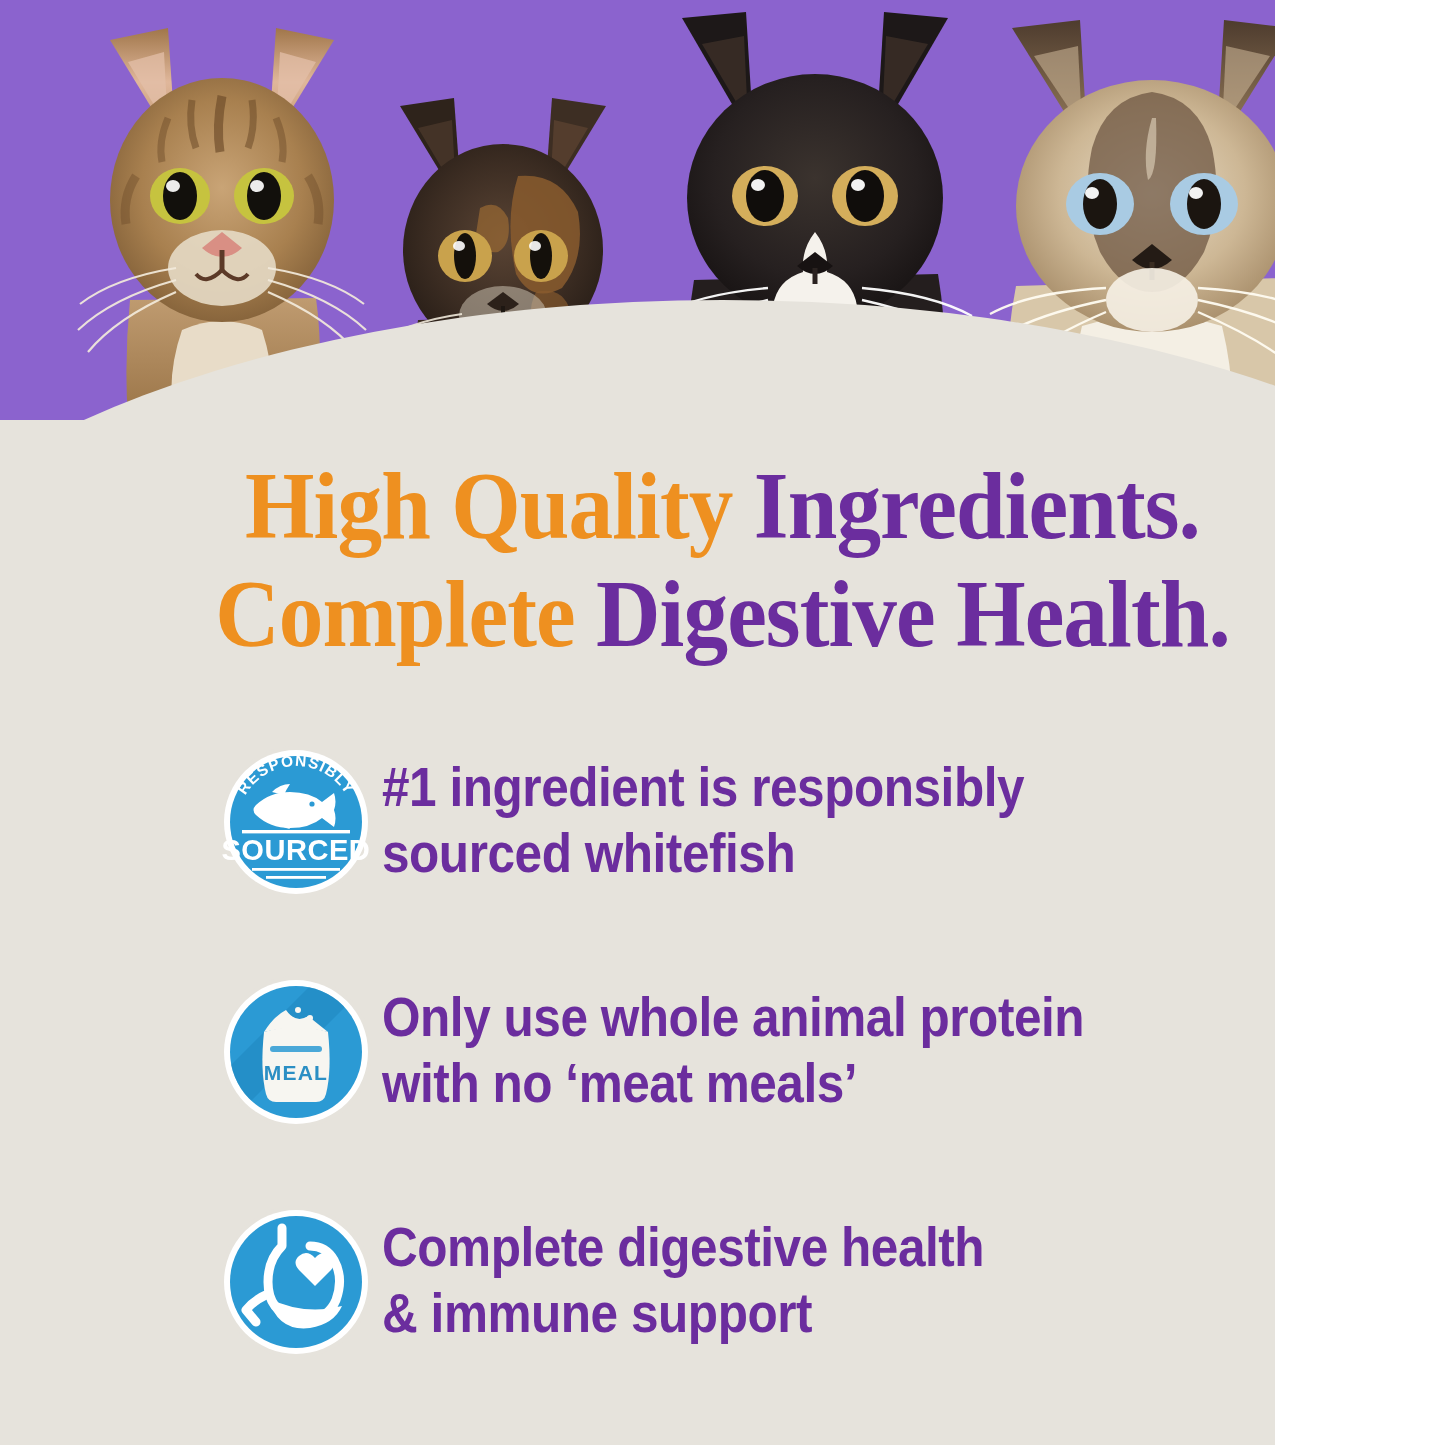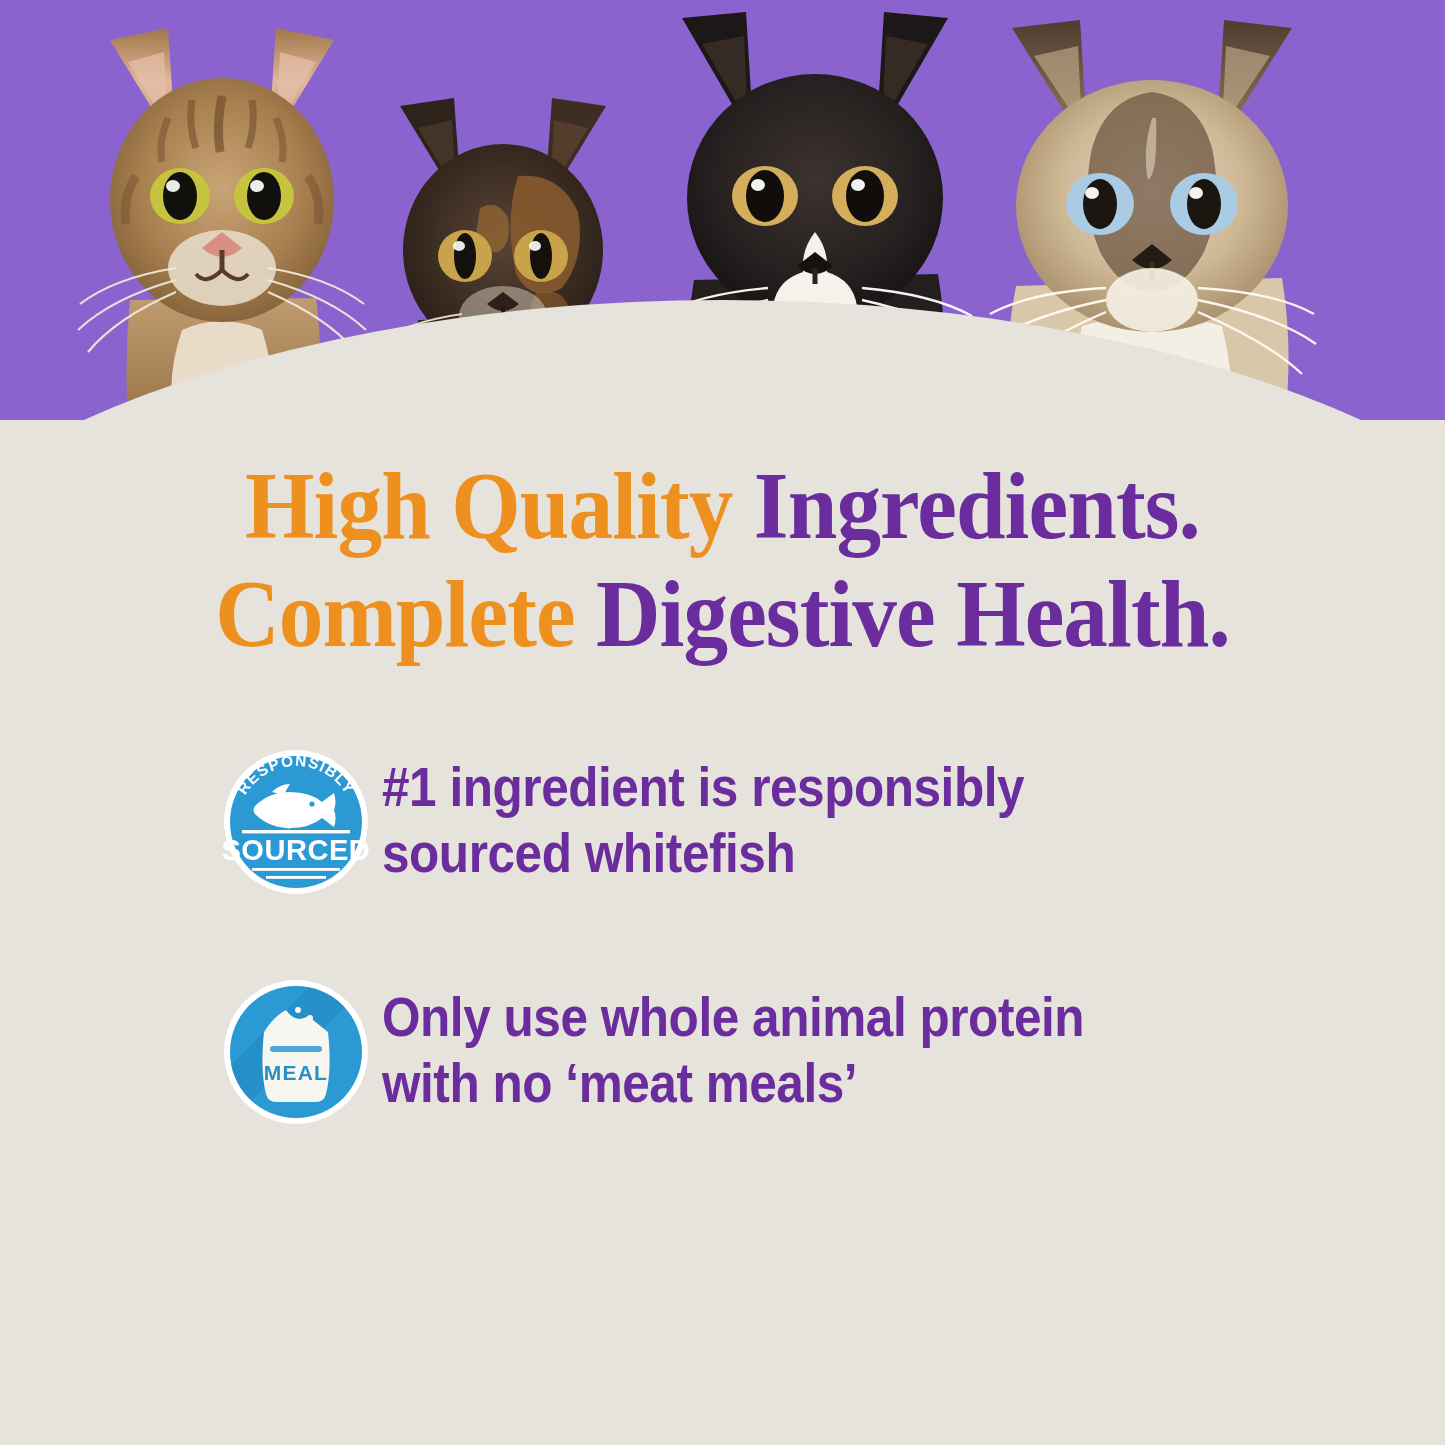--- a/index.html
+++ b/index.html
@@ -2,21 +2,21 @@
 <html><head>
 <meta charset="utf-8">
 <style>
   html, body {
     margin: 0;
     padding: 0;
     background: #ffffff;
   }
   #page {
     position: relative;
-    width: 1445px;
+    width: 1275px;
     height: 1445px;
     overflow: hidden;
     background: #E6E3DC;
     font-family: "Liberation Sans", sans-serif;
   }
 
   
   #hero {
     position: absolute;
     left: 0; top: 0;
@@ -358,14 +358,32 @@
           <circle cx="94" cy="46" r="3"></circle>
         </g>
         <rect x="54" y="74" width="52" height="6" rx="3" fill="#2B9AD4" opacity="0.85"></rect>
         <text x="80" y="108" text-anchor="middle" font-family="'Liberation Sans', sans-serif" font-size="21" font-weight="bold" fill="#2B8FC4" letter-spacing="1.2">MEAL</text>
       </svg>
     </div>
     <div class="feature-text">Only use whole animal protein
 with no ‘meat meals’</div>
   </div>
 
+  <div class="feature-row" id="feature-2">
+    <div class="icon-wrap">
+      <svg width="160" height="160" viewBox="0 0 160 160">
+        <circle cx="80" cy="80" r="76" fill="#E6E3DC"></circle>
+        <circle cx="80" cy="80" r="72" fill="#FFFFFF"></circle>
+        <circle cx="80" cy="80" r="66" fill="#2B9AD4"></circle>
+
+        <g fill="none" stroke="#FFFFFF" stroke-width="9" stroke-linecap="round" stroke-linejoin="round">
+          <path d="M66 26 v18 q-14 14 -14 36 q0 30 28 36 q30 6 40 -18 q8 -22 -2 -40 q-8 -14 -24 -14"></path>
+          <path d="M52 92 q-14 6 -22 16 l10 12"></path>
+        </g>
+        <path d="M52 96 q10 34 42 30 q24 -4 32 -22 q-38 10 -74 -8z" fill="#FFFFFF"></path>
+        <path d="M99 56 q8 -9 16 -2 q7 6 0 14 l-16 16 l-16 -16 q-7 -8 0 -14 q8 -7 16 2z" fill="#FFFFFF"></path>
+      </svg>
+    </div>
+    <div class="feature-text">Complete digestive health
+&amp; immune support</div>
+  </div>
 
 </div>
 
 </body></html>

